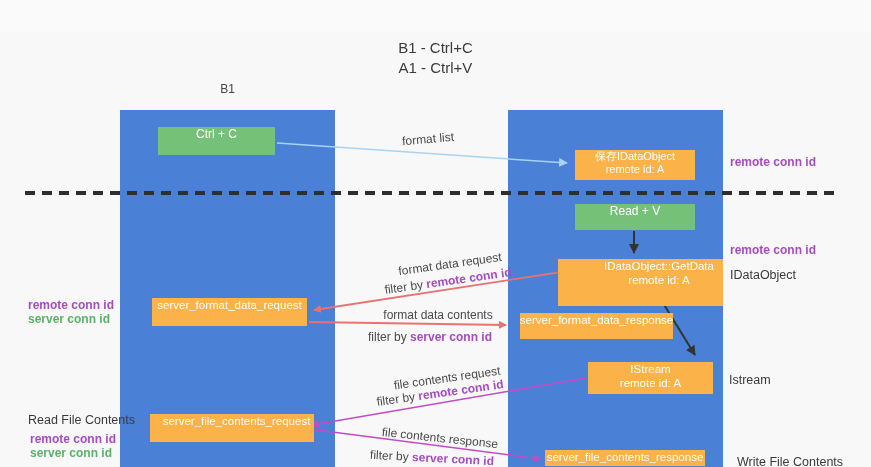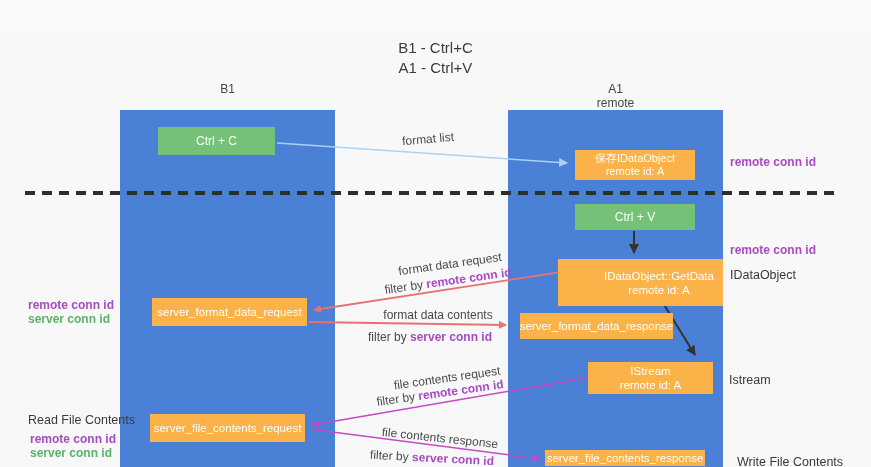--- a/index.html
+++ b/index.html
@@ -29,21 +29,21 @@
   .lane-header{
     position:absolute;top:50px;width:215px;
     text-align:center;color:#454545;
     font-size:12px;line-height:14px;
   }
   .lane-header.left{left:120px;}
   .lane-header.right{left:508px;}
   svg.wires{position:absolute;left:0;top:0;z-index:2;pointer-events:none;}
   .node{
     position:absolute;z-index:3;
-    display:flex;flex-direction:column;align-items:center;justify-content:center;
+    display:flex;flex-direction:column;align-items:center;justify-content:flex-start;
     color:#ffffff;text-align:center;
     font-size:11.5px;line-height:14px;
   }
   .node.orange{background:var(--box-orange);}
   .node.green{background:var(--box-green);font-size:12px;}
   .side-label{position:absolute;z-index:3;white-space:nowrap;font-size:12px;}
   .bold-purple{color:var(--accent-purple);font-weight:bold;}
   .bold-green{color:var(--accent-green);font-weight:bold;}
   .plain-dark{color:#3a3a3a;font-size:12.5px;}
   .arrow-label{
@@ -66,24 +66,20 @@
 
 <div class="canvas">
 
   <div class="title-block">
     <div>B1 - Ctrl+C</div>
     <div>A1 - Ctrl+V</div>
   </div>
 
   <div class="lane-header left">
     <div>B1</div>
-  </div>
-  <div class="lane-header right">
-    <div>A1</div>
-    <div>remote</div>
   </div>
 
   <div class="lane left"></div>
   <div class="lane right"></div>
 
   <svg class="wires" width="871" height="467" viewBox="0 0 871 467">
     <defs>
       <marker id="m-red" markerUnits="userSpaceOnUse" markerWidth="10" markerHeight="10" refX="7" refY="4" orient="auto">
         <path d="M0,0 L8,4 L0,8 Z" class="mk-red"></path>
       </marker>
@@ -112,42 +108,42 @@
   <div class="node green" style="left:158px;top:95px;width:117px;height:28px;">
     <span>Ctrl + C</span>
   </div>
 
   <div class="node orange" style="left:575px;top:118px;width:120px;height:30px;font-size:11px;line-height:13px;">
     <span>保存IDataObject</span>
     <span>remote id: A</span>
   </div>
 
   <div class="node green" style="left:575px;top:172px;width:120px;height:26px;">
-    <span>Ctrl + V</span>
+    <span>Read + V</span>
   </div>
 
   <div class="node orange" style="left:558px;top:227px;width:128px;height:47px;padding-left:37px;">
     <span>IDataObject::GetData</span>
     <span>remote id: A</span>
   </div>
 
   <div class="node orange" style="left:152px;top:266px;width:155px;height:28px;">
     <span>server_format_data_request</span>
   </div>
 
   <div class="node orange" style="left:520px;top:281px;width:153px;height:26px;">
     <span>server_format_data_response</span>
   </div>
 
   <div class="node orange" style="left:588px;top:330px;width:125px;height:32px;">
     <span>IStream</span>
     <span>remote id: A</span>
   </div>
 
-  <div class="node orange" style="left:150px;top:382px;width:155px;height:28px;">
+  <div class="node orange" style="left:150px;top:382px;width:155px;height:28px;padding-left:9px;">
     <span>server_file_contents_request</span>
   </div>
 
   <div class="node orange" style="left:545px;top:418px;width:160px;height:16px;">
     <span>server_file_contents_response</span>
   </div>
 
   <div class="side-label bold-purple" style="left:730px;top:123px;">remote conn id</div>
   <div class="side-label bold-purple" style="left:730px;top:211px;">remote conn id</div>
   <div class="side-label plain-dark" style="left:730px;top:236px;">IDataObject</div>

